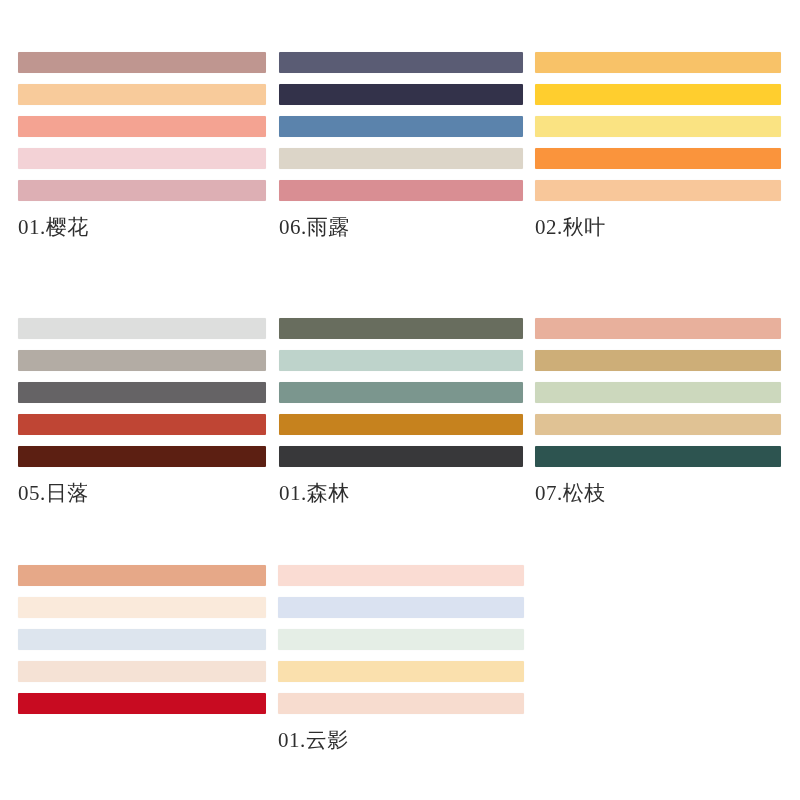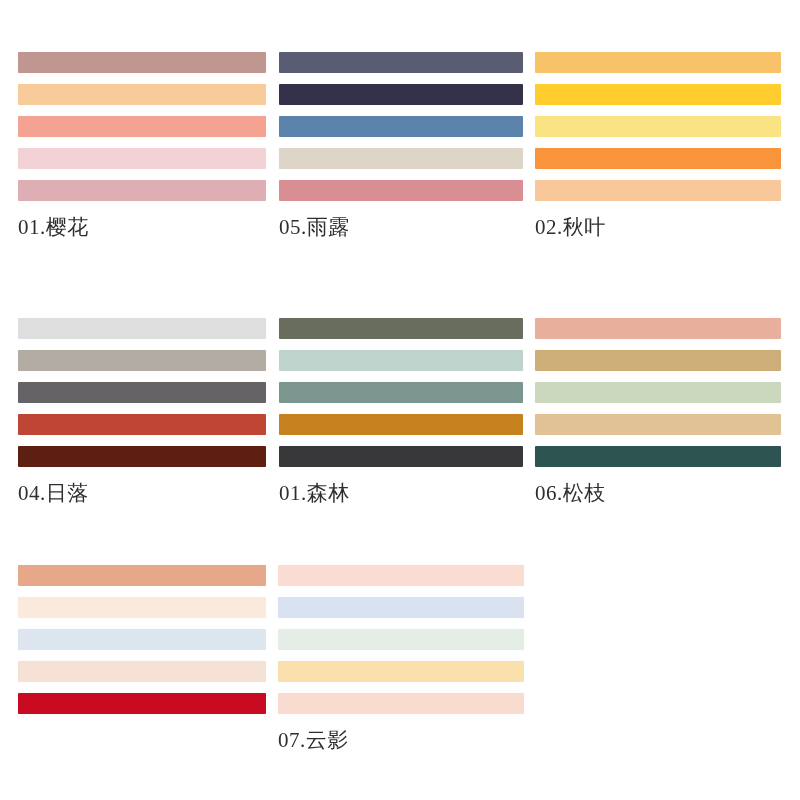--- a/index.html
+++ b/index.html
@@ -88,21 +88,21 @@
         <div class="palette-label">01.樱花</div>
       </div>
       <div class="palette-card col-1">
         <div class="swatch-stack">
           <div class="swatch-bar" title="#5a5c74" style="background: rgb(90, 92, 116);"></div>
           <div class="swatch-bar" title="#33324a" style="background: rgb(51, 50, 74);"></div>
           <div class="swatch-bar" title="#5b83ac" style="background: rgb(91, 131, 172);"></div>
           <div class="swatch-bar" title="#dcd5c8" style="background: rgb(220, 213, 200);"></div>
           <div class="swatch-bar" title="#d98e93" style="background: rgb(217, 142, 147);"></div>
         </div>
-        <div class="palette-label">05.雨露</div>
+        <div class="palette-label">06.雨露</div>
       </div>
       <div class="palette-card col-2">
         <div class="swatch-stack">
           <div class="swatch-bar" title="#f8c268" style="background: rgb(248, 194, 104);"></div>
           <div class="swatch-bar" title="#ffce2e" style="background: rgb(255, 206, 46);"></div>
           <div class="swatch-bar" title="#fae382" style="background: rgb(250, 227, 130);"></div>
           <div class="swatch-bar" title="#fa943c" style="background: rgb(250, 148, 60);"></div>
           <div class="swatch-bar" title="#f8c79a" style="background: rgb(248, 199, 154);"></div>
         </div>
         <div class="palette-label">02.秋叶</div>
@@ -110,57 +110,57 @@
     </div>
     <div class="palette-row row-1">
       <div class="palette-card col-0">
         <div class="swatch-stack">
           <div class="swatch-bar" title="#dddedd" style="background: rgb(221, 222, 221);"></div>
           <div class="swatch-bar" title="#b3aca4" style="background: rgb(179, 172, 164);"></div>
           <div class="swatch-bar" title="#656365" style="background: rgb(101, 99, 101);"></div>
           <div class="swatch-bar" title="#bf4534" style="background: rgb(191, 69, 52);"></div>
           <div class="swatch-bar" title="#5c1f12" style="background: rgb(92, 31, 18);"></div>
         </div>
-        <div class="palette-label">04.日落</div>
+        <div class="palette-label">05.日落</div>
       </div>
       <div class="palette-card col-1">
         <div class="swatch-stack">
           <div class="swatch-bar" title="#686d5e" style="background: rgb(104, 109, 94);"></div>
           <div class="swatch-bar" title="#bed3cb" style="background: rgb(190, 211, 203);"></div>
           <div class="swatch-bar" title="#7b968e" style="background: rgb(123, 150, 142);"></div>
           <div class="swatch-bar" title="#c6821e" style="background: rgb(198, 130, 30);"></div>
           <div class="swatch-bar" title="#38383a" style="background: rgb(56, 56, 58);"></div>
         </div>
         <div class="palette-label">01.森林</div>
       </div>
       <div class="palette-card col-2">
         <div class="swatch-stack">
           <div class="swatch-bar" title="#e8b09c" style="background: rgb(232, 176, 156);"></div>
           <div class="swatch-bar" title="#cdae78" style="background: rgb(205, 174, 120);"></div>
           <div class="swatch-bar" title="#ccd8bd" style="background: rgb(204, 216, 189);"></div>
           <div class="swatch-bar" title="#e0c294" style="background: rgb(224, 194, 148);"></div>
           <div class="swatch-bar" title="#2d5450" style="background: rgb(45, 84, 80);"></div>
         </div>
-        <div class="palette-label">06.松枝</div>
+        <div class="palette-label">07.松枝</div>
       </div>
     </div>
     <div class="palette-row row-2">
       <div class="palette-card col-0">
         <div class="swatch-stack">
           <div class="swatch-bar" title="#e6a888" style="background: rgb(230, 168, 136);"></div>
           <div class="swatch-bar" title="#faeadb" style="background: rgb(250, 234, 219);"></div>
           <div class="swatch-bar" title="#dde5ee" style="background: rgb(221, 229, 238);"></div>
           <div class="swatch-bar" title="#f5e2d5" style="background: rgb(245, 226, 213);"></div>
           <div class="swatch-bar" title="#c80b21" style="background: rgb(200, 11, 33);"></div>
         </div>
       </div>
       <div class="palette-card col-2">
         <div class="swatch-stack">
           <div class="swatch-bar" title="#fadcd3" style="background: rgb(250, 220, 211);"></div>
           <div class="swatch-bar" title="#dae2f1" style="background: rgb(218, 226, 241);"></div>
           <div class="swatch-bar" title="#e5eee6" style="background: rgb(229, 238, 230);"></div>
           <div class="swatch-bar" title="#fae0ad" style="background: rgb(250, 224, 173);"></div>
           <div class="swatch-bar" title="#f7dccf" style="background: rgb(247, 220, 207);"></div>
         </div>
-        <div class="palette-label">07.云影</div>
+        <div class="palette-label">01.云影</div>
       </div>
     </div>
   </div>
 
 </body></html>

